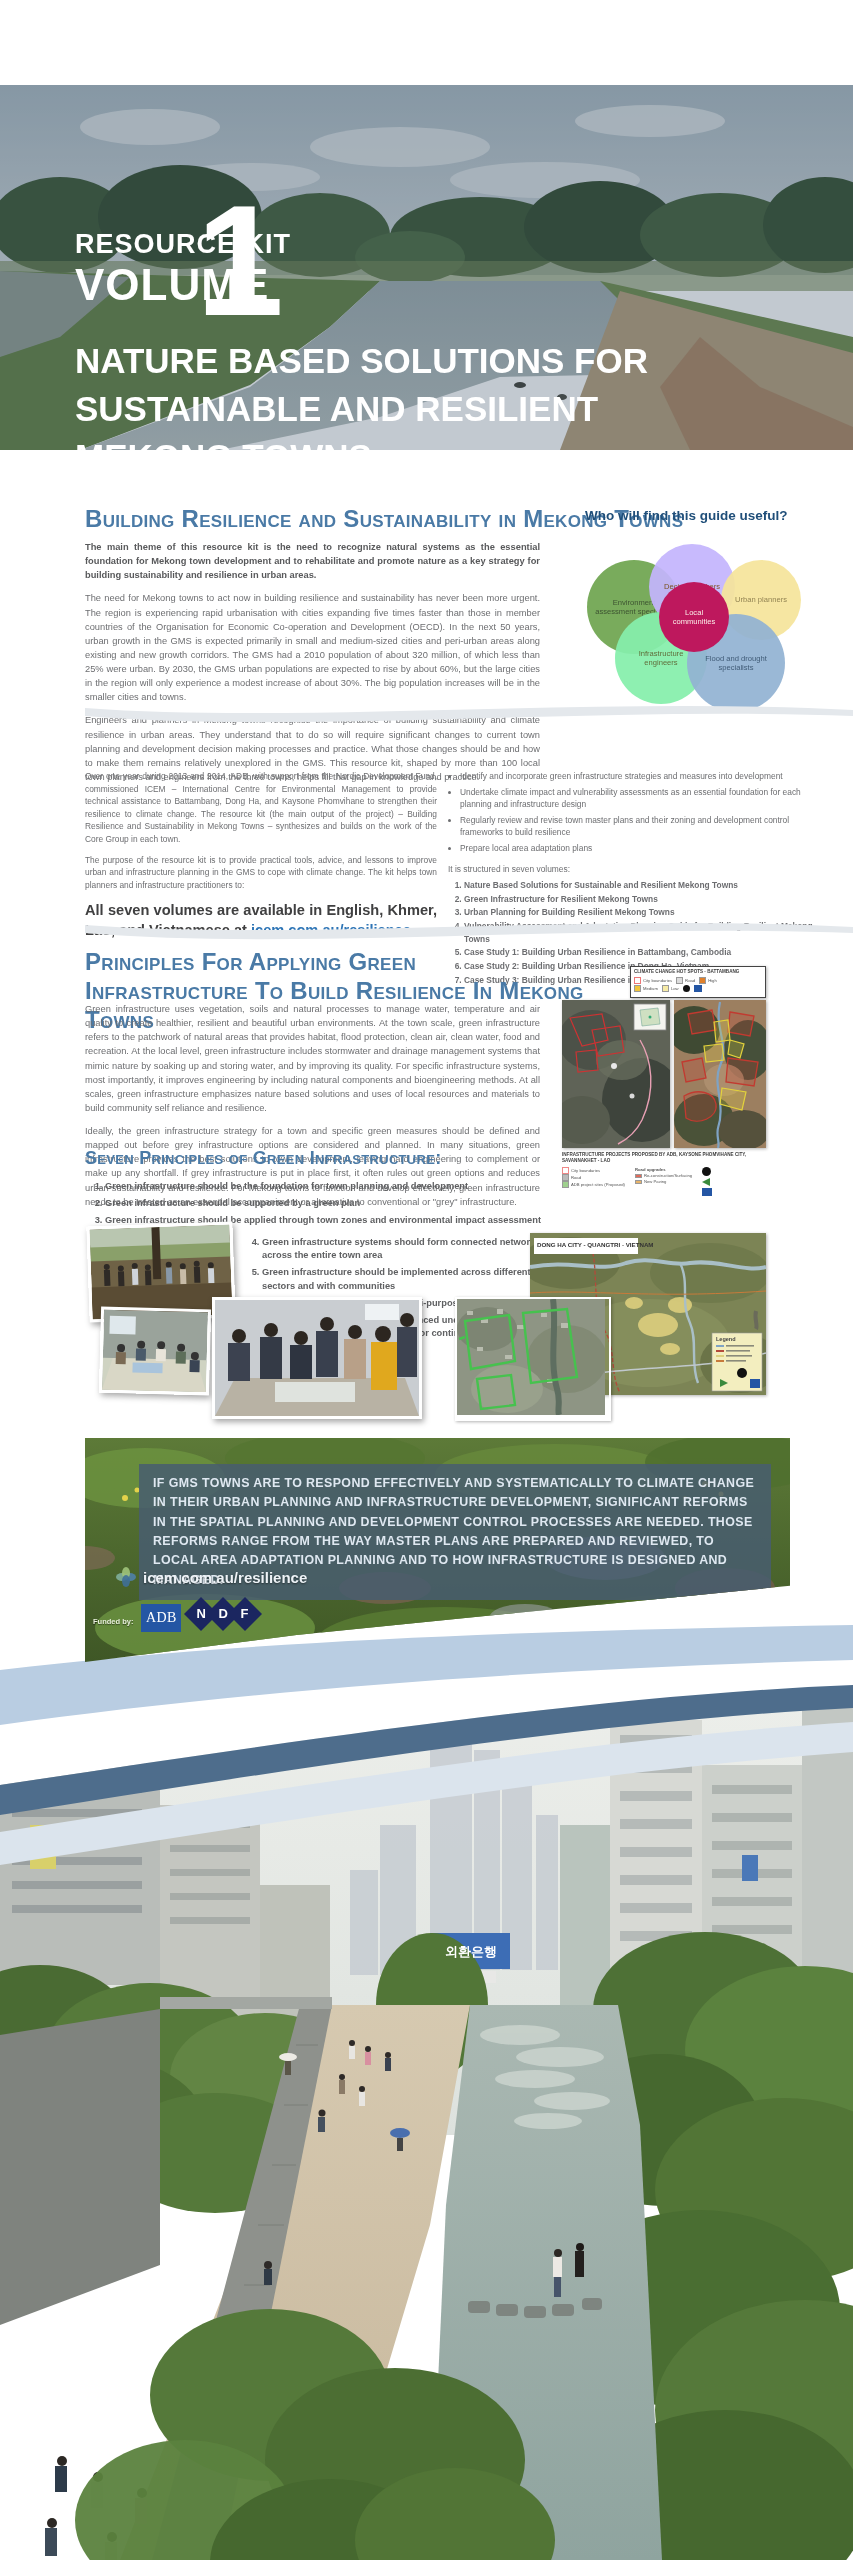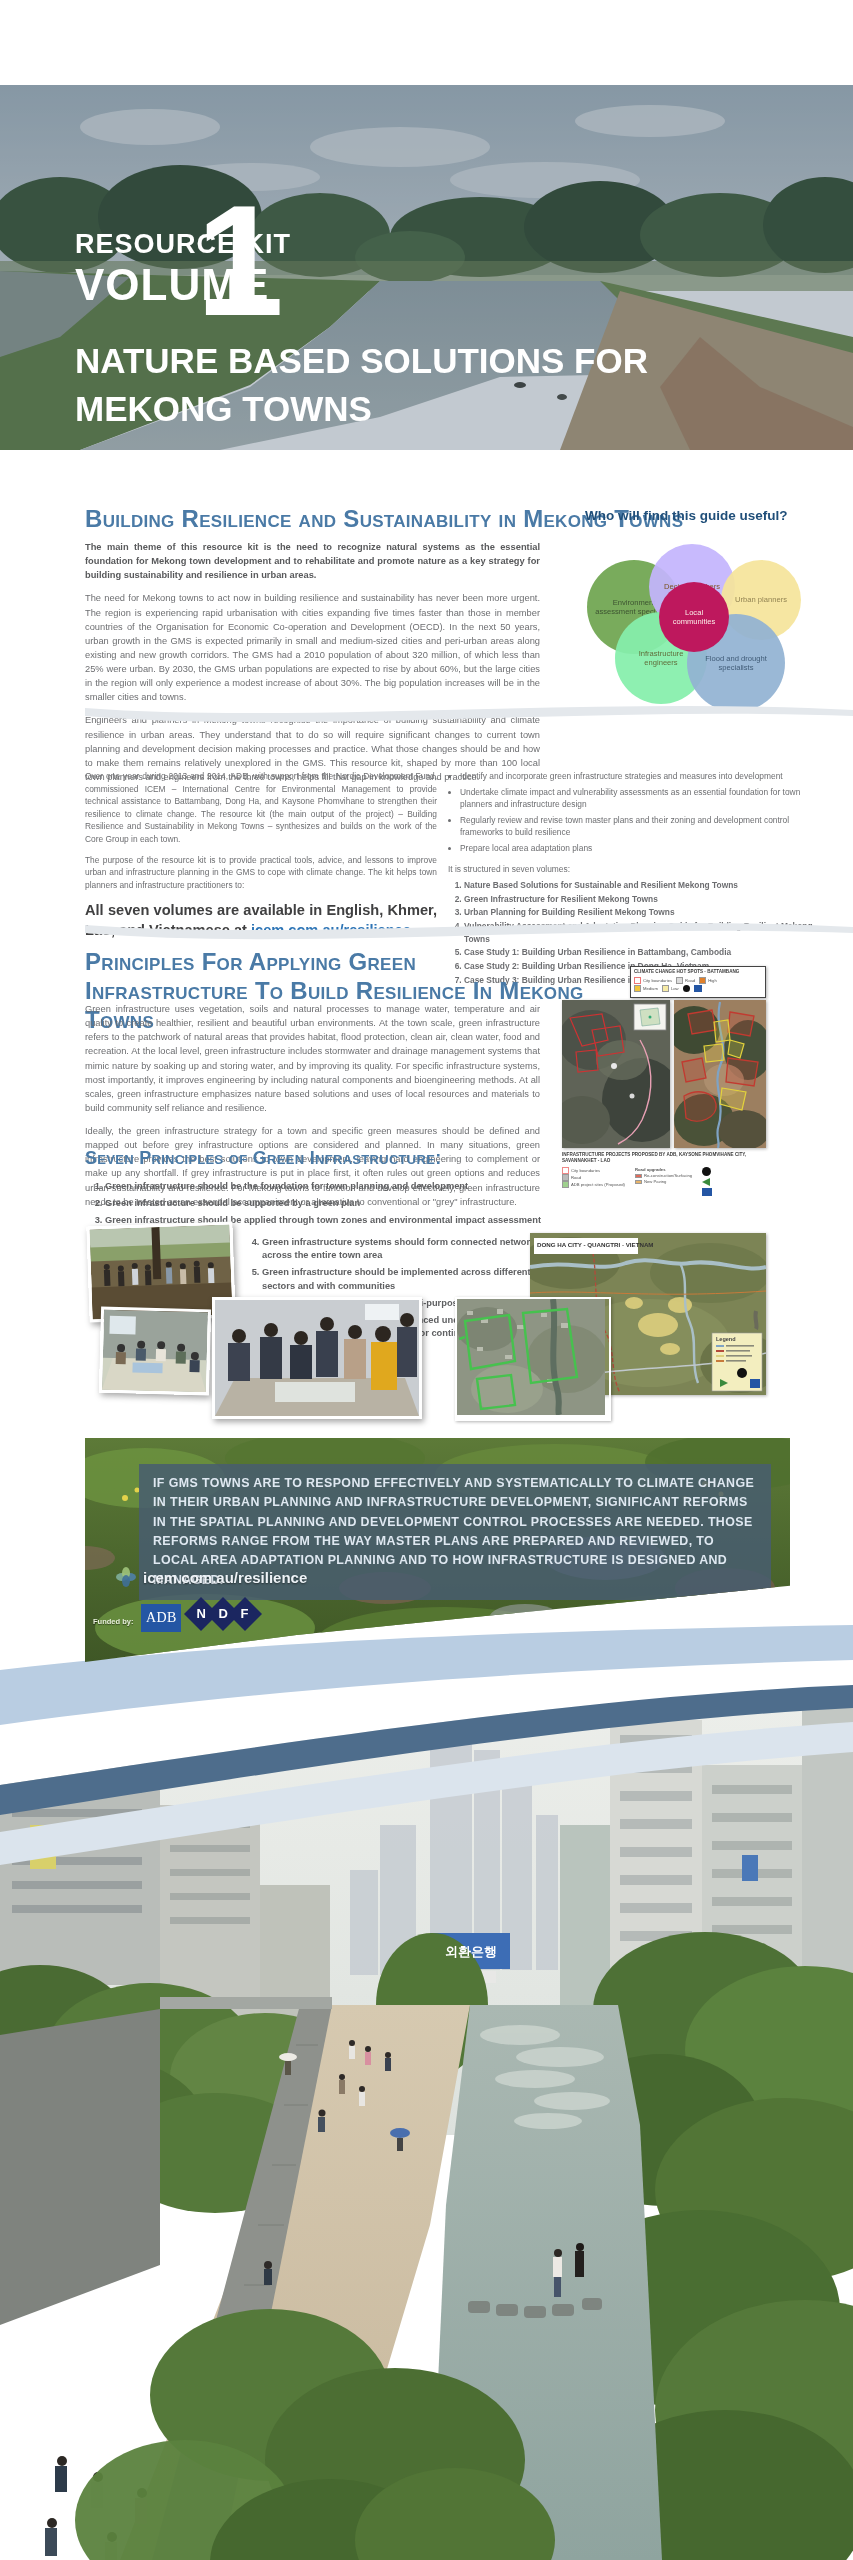--- a/index.html
+++ b/index.html
@@ -116,20 +116,21 @@
       <polygon points="700,252 760,302 853,342 853,365 690,365 660,302" fill="#a97f5c" opacity=".9"></polygon>
       <ellipse cx="520" cy="300" rx="6" ry="3" fill="#3a3a32"></ellipse>
       <ellipse cx="562" cy="312" rx="5" ry="3" fill="#44443a"></ellipse>
       <rect x="0" y="0" width="853" height="365" fill="rgba(66,88,108,.32)"></rect>
     </svg>
     <div class="abs hdr-kicker">RESOURCE KIT</div>
     <div class="abs hdr-volume">VOLUME</div>
     <div class="abs hdr-one">1</div>
     <div class="abs hdr-title">
       <div>NATURE BASED SOLUTIONS FOR</div>
+      <div>SUSTAINABLE AND RESILIENT</div>
       <div>MEKONG TOWNS</div>
     </div>
   </div>
 
   <div class="abs sec-heading" style="left: 85px; top: 505px; width: 620px; color: rgb(74, 122, 166);">Building Resilience and Sustainability in Mekong Towns</div>
 
   <div class="abs body-text" style="left:85px;top:540px;width:455px;">
     <p class="bold-intro">The main theme of this resource kit is the need to recognize natural systems as the essential foundation for Mekong town development and to rehabilitate and promote nature as a key strategy for building sustainability and resilience in urban areas.</p>
     <p>The need for Mekong towns to act now in building resilience and sustainability has never been more urgent. The region is experiencing rapid urbanisation with cities expanding five times faster than those in member countries of the Organisation for Economic Co-operation and Development (OECD). In the next 50 years, urban growth in the GMS is expected primarily in small and medium-sized cities and peri-urban areas along existing and new growth corridors. The GMS had a 2010 population of about 320 million, of which less than 25% were urban. By 2030, the GMS urban populations are expected to rise by about 60%, but the large cities in the region will only experience a modest increase of about 30%. The big population increases will be in the smaller cities and towns.</p>
     <p>Engineers and planners in Mekong towns recognise the importance of building sustainability and climate resilience in urban areas. They understand that to do so will require significant changes to current town planning and development decision making processes and practice. What those changes should be and how to make them remains relatively unexplored in the GMS. This resource kit, shaped by more than 100 local town planners and engineers from the three towns, helps fill that gap in knowledge and practice.</p>
@@ -156,21 +157,21 @@
     <p style="margin:0 0 8px 0;">Over one year during 2013 and 2014, ADB, with support from the Nordic Development Fund, commissioned ICEM – International Centre for Environmental Management to provide technical assistance to Battambang, Dong Ha, and Kaysone Phomvihane to strengthen their resilience to climate change. The resource kit (the main output of the project) – Building Resilience and Sustainability in Mekong Towns – synthesizes and builds on the work of the Core Group in each town.</p>
     <p style="margin:0 0 10px 0;">The purpose of the resource kit is to provide practical tools, advice, and lessons to improve urban and infrastructure planning in the GMS to cope with climate change. The kit helps town planners and infrastructure practitioners to:</p>
     <div class="avail">
       <span>All seven volumes are available in English, Khmer, Lao, and Vietnamese at </span><a class="link" href="#" style="color: rgb(46, 117, 182);">icem.com.au/resilience</a>
     </div>
   </div>
 
   <div class="abs small-text" style="left:448px;top:770px;width:384px;">
     <ul class="dots">
       <li>Identify and incorporate green infrastructure strategies and measures into development</li>
-      <li>Undertake climate impact and vulnerability assessments as an essential foundation for town planners and infrastructure design</li>
+      <li>Undertake climate impact and vulnerability assessments as an essential foundation for each planning and infrastructure design</li>
       <li>Regularly review and revise town master plans and their zoning and development control frameworks to build resilience</li>
       <li>Prepare local area adaptation plans</li>
     </ul>
     <p style="margin:8px 0 2px 0;">It is structured in seven volumes:</p>
     <ol class="vols">
       <li>Nature Based Solutions for Sustainable and Resilient Mekong Towns</li>
       <li>Green Infrastructure for Resilient Mekong Towns</li>
       <li>Urban Planning for Building Resilient Mekong Towns</li>
       <li>Vulnerability Assessment and Adaptation Planning Guide for Building Resilient Mekong Towns</li>
       <li>Case Study 1: Building Urban Resilience in Battambang, Cambodia</li>

